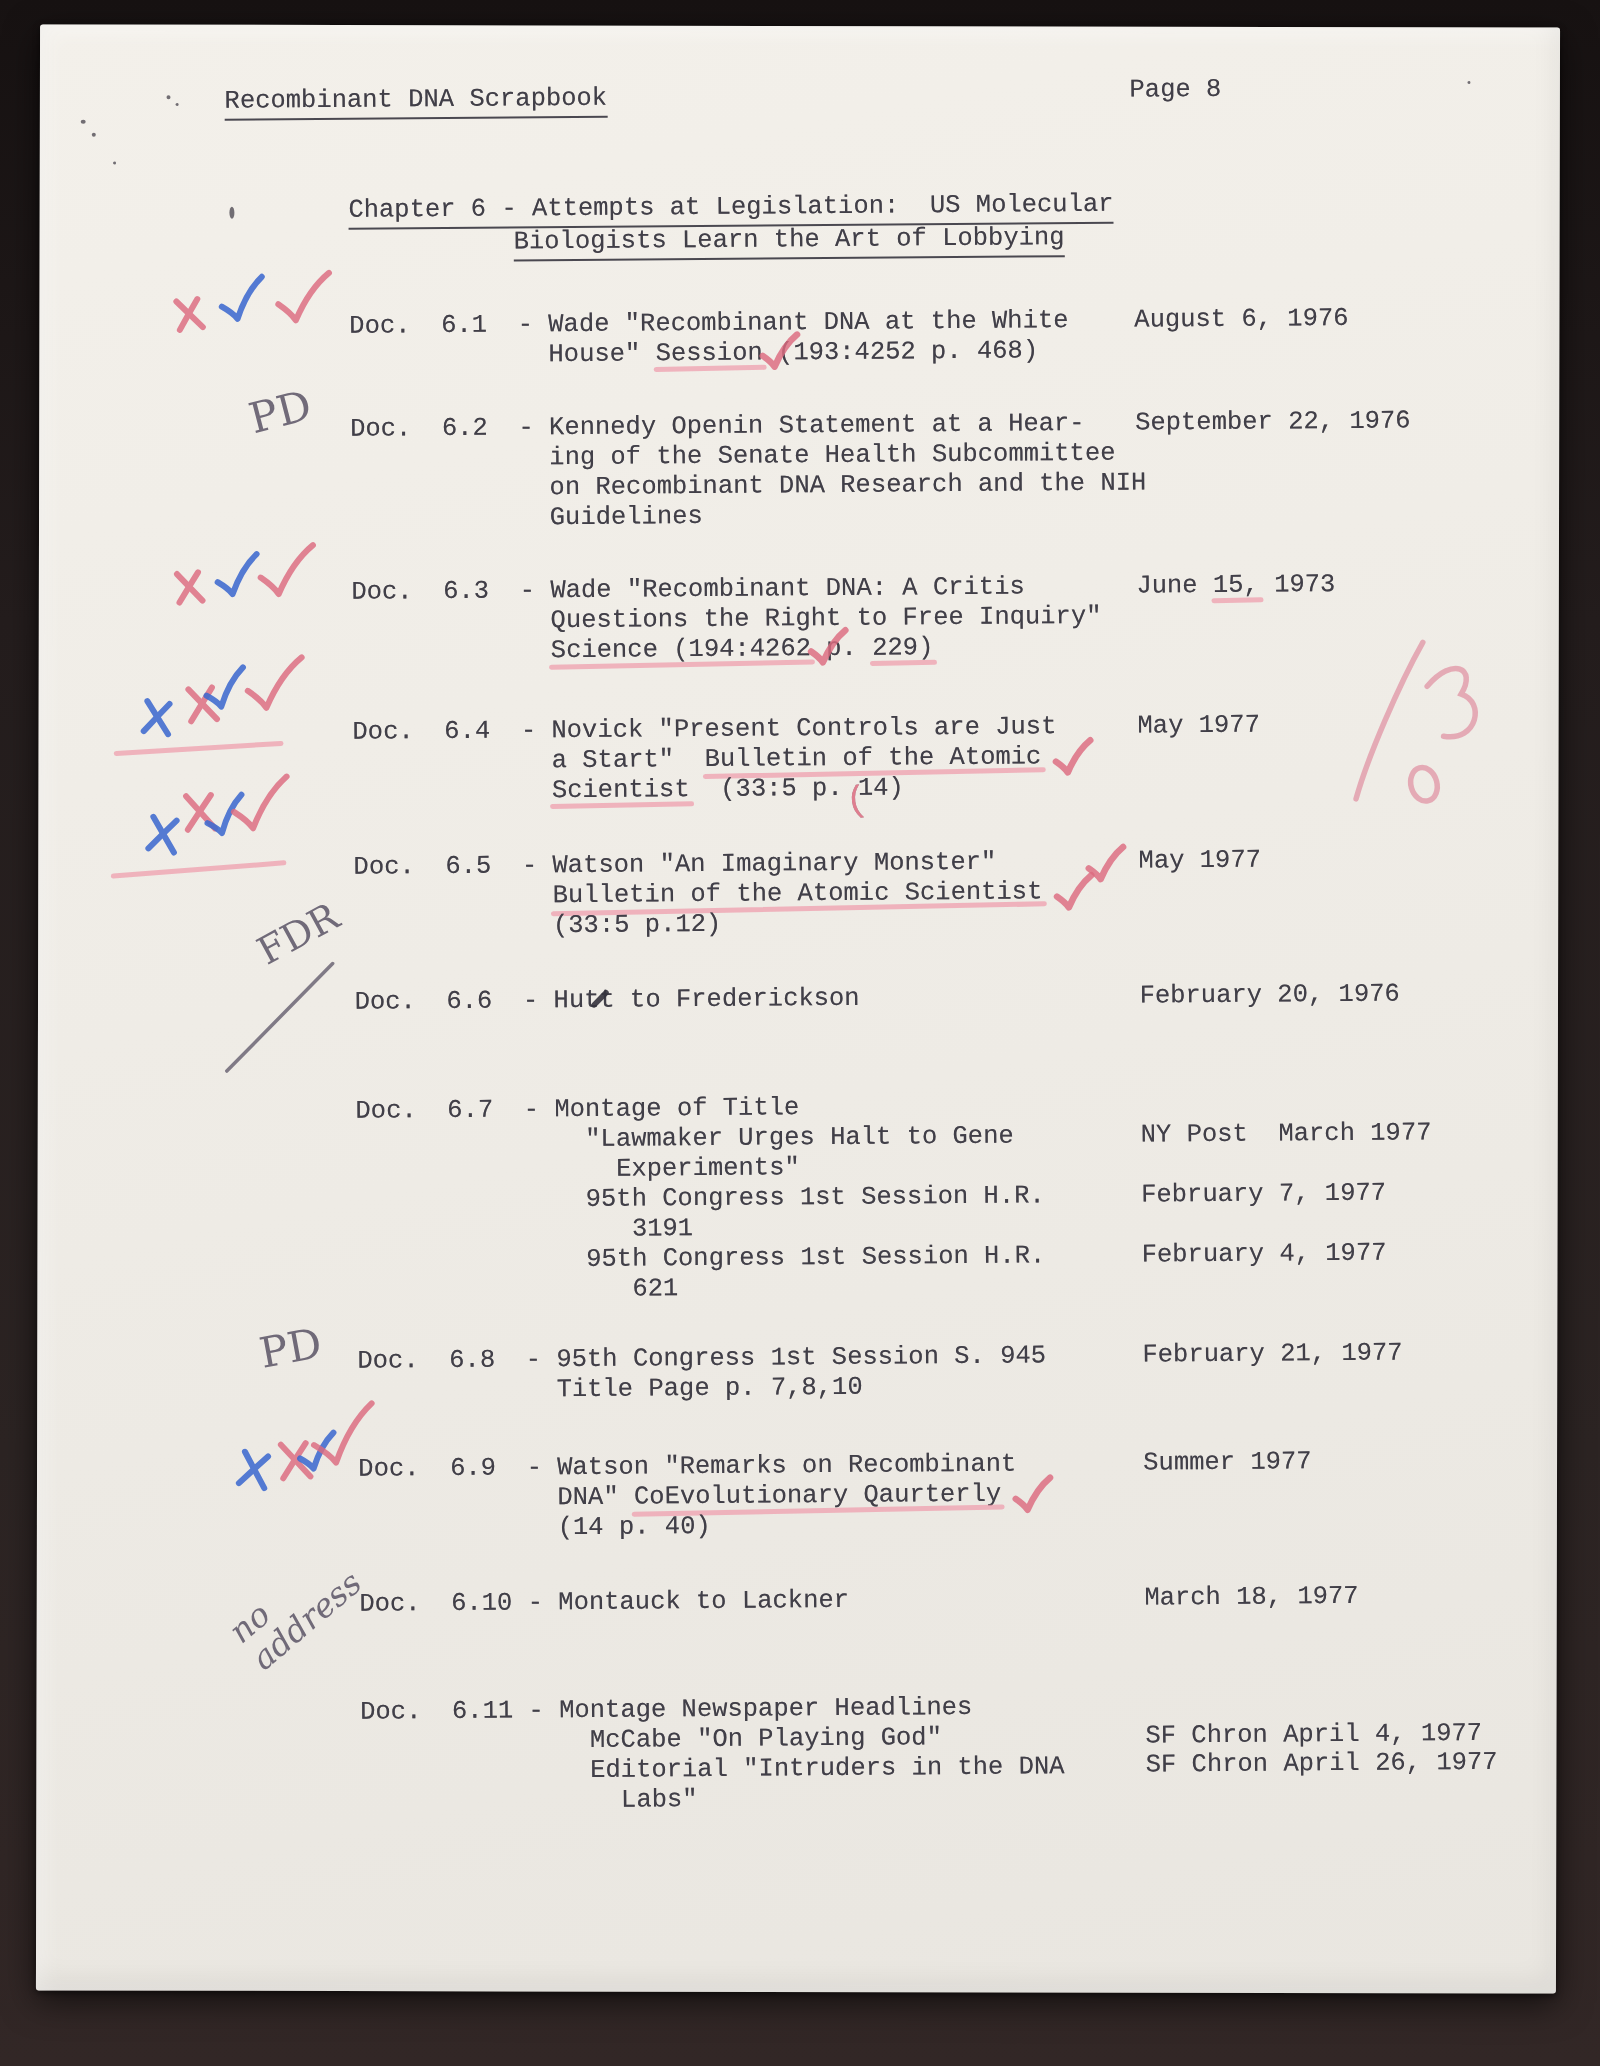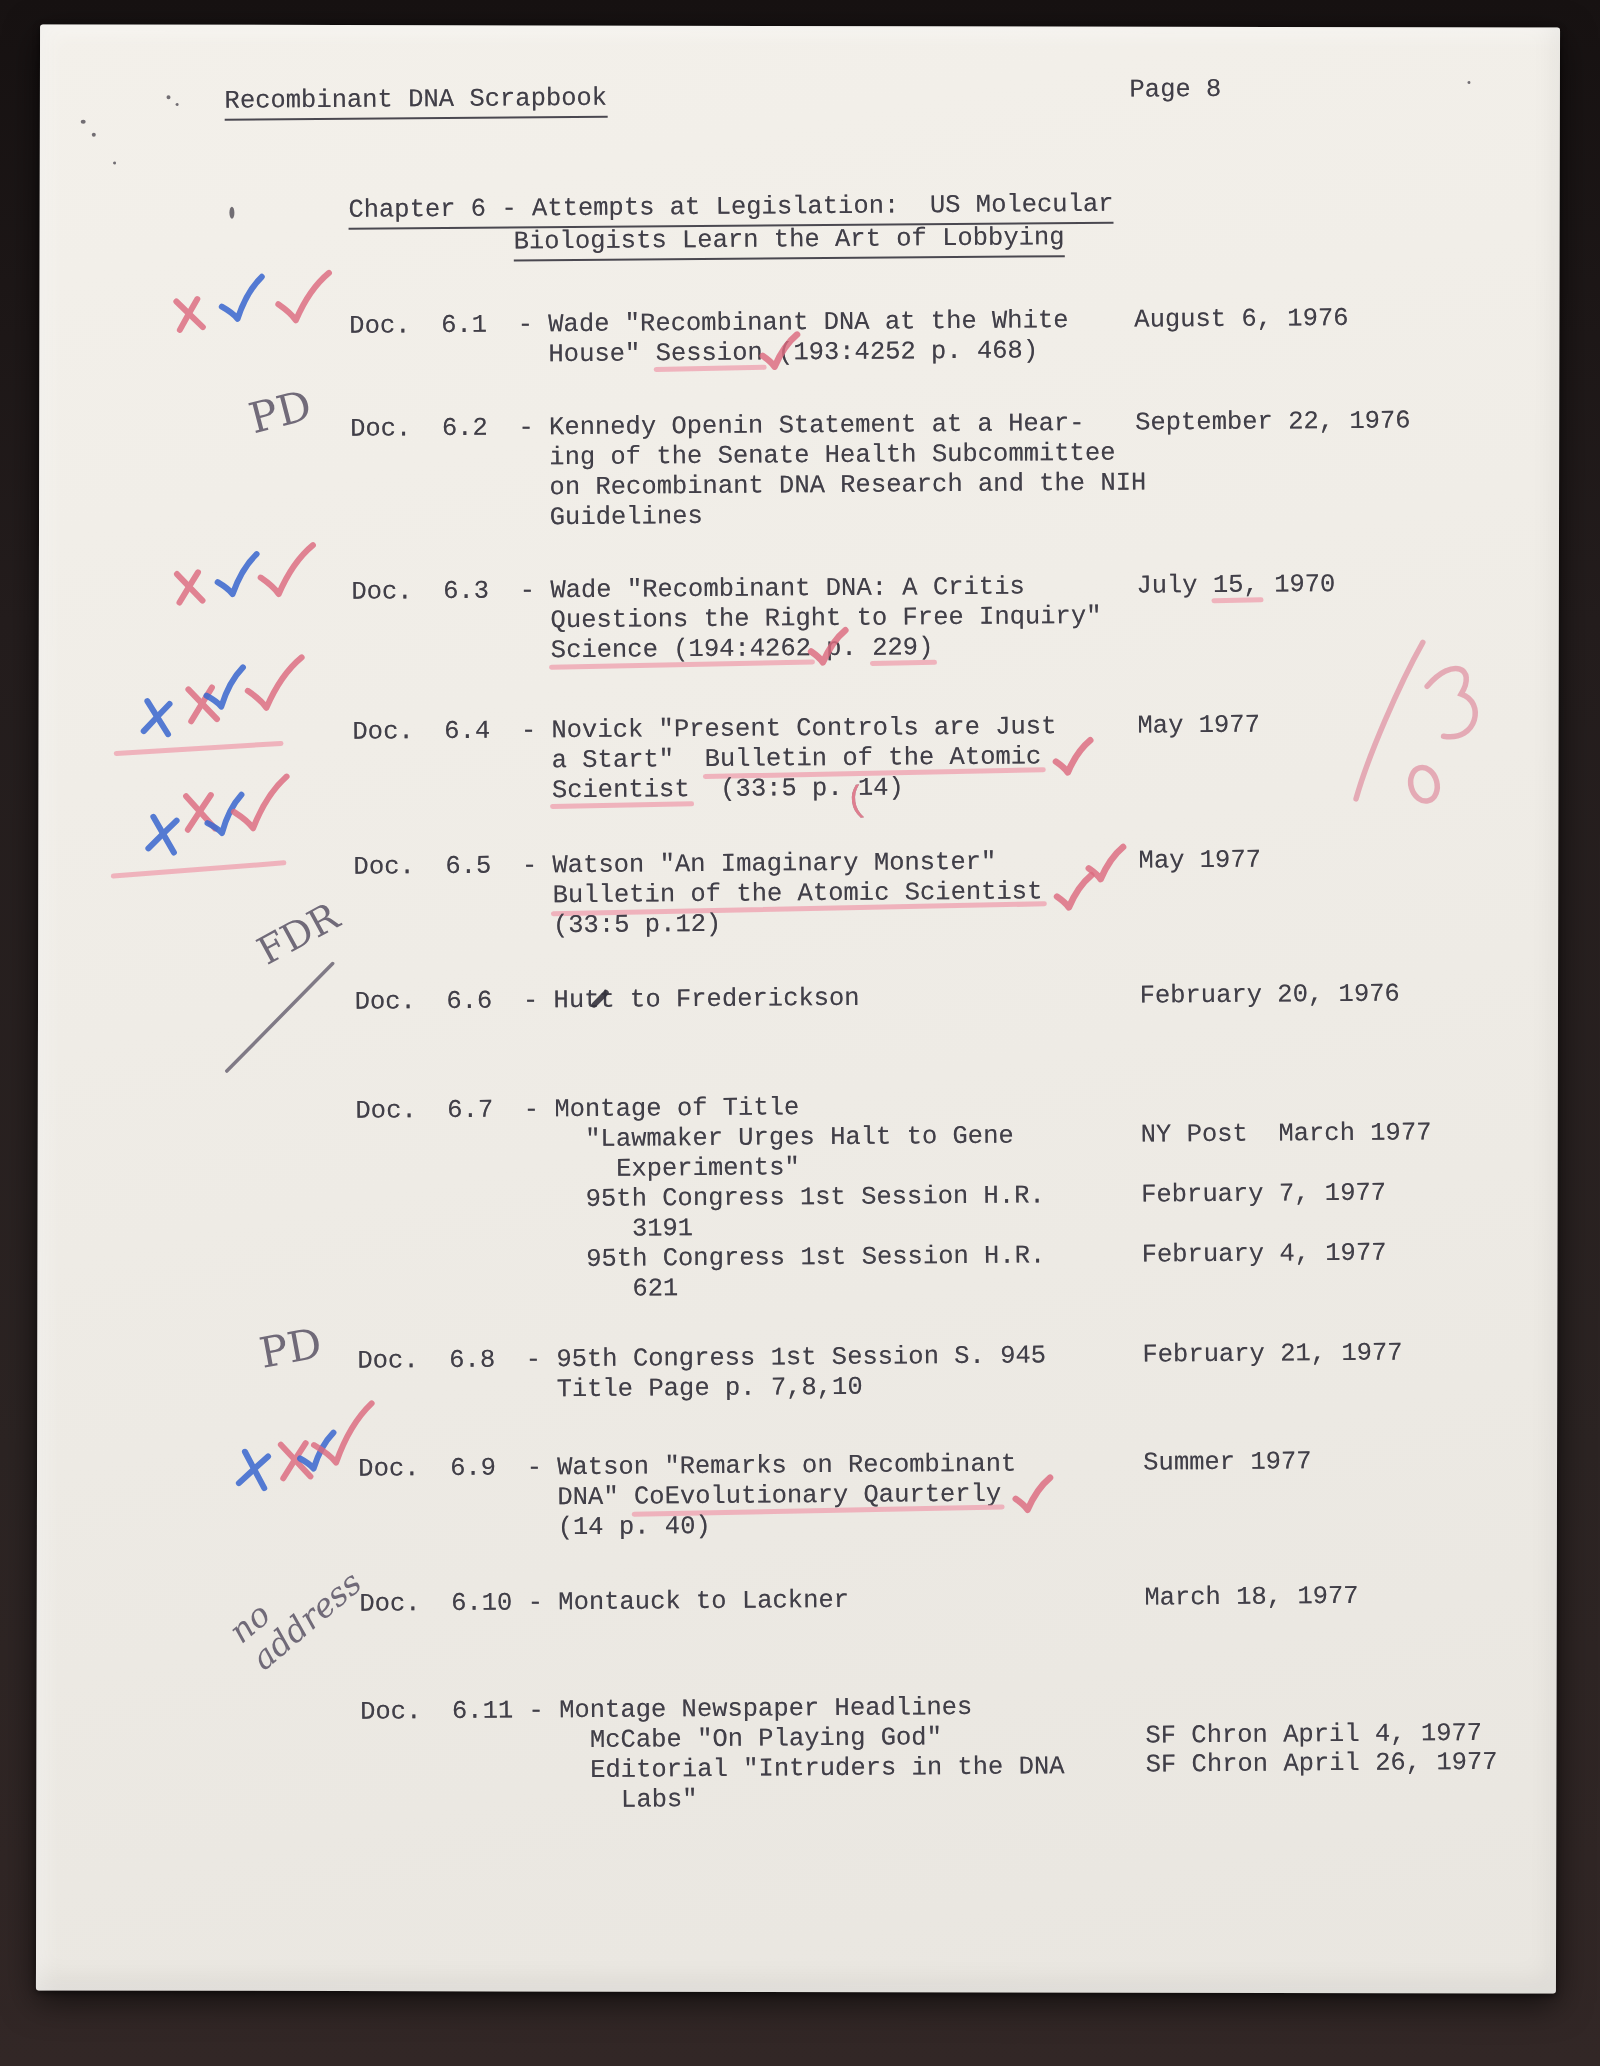--- a/index.html
+++ b/index.html
@@ -63,21 +63,21 @@
         <div class="tline" style="left: 355px; top: 445px;"><span>             ing of the Senate Health Subcommittee</span></div>
         <div class="tline" style="left: 355px; top: 475px;"><span>             on Recombinant DNA Research and the NIH</span></div>
         <div class="tline" style="left: 355px; top: 505px;"><span>             Guidelines</span></div>
         <div class="tline" style="left: 1140px; top: 415px;"><span>September 22, 1976</span></div>
         <div></div>
         <div class="tline" style="left: 355px; top: 578px;"><span>Doc.  6.3  - Wade "Recombinant DNA: A Critis</span></div>
         <div class="tline" style="left: 355px; top: 608px;"><span>             Questions the Right to Free Inquiry"</span></div>
         <div class="tline" style="left: 355px; top: 638px;"><span>             </span><span class="ru">Science (194:4262</span><span class="im check-red-over" style="opacity: 0.82;"><svg viewBox="0 0 100 100" style="stroke: var(--red);">
               <path d="M10,58 Q30,72 38,84 Q60,34 92,8" vector-effect="non-scaling-stroke" stroke-width="6.5"></path>
             </svg></span><span> p. </span><span class="ru">229)</span></div>
-        <div class="tline" style="left: 1140px; top: 578px;"><span>July </span><span class="ru">15,</span><span> 1970</span></div>
+        <div class="tline" style="left: 1140px; top: 578px;"><span>June </span><span class="ru">15,</span><span> 1973</span></div>
         <div></div>
         <div class="tline" style="left: 355px; top: 718px;"><span>Doc.  6.4  - Novick "Present Controls are Just</span></div>
         <div class="tline" style="left: 355px; top: 748px;"><span>             a Start"  </span><span class="ru">Bulletin of the Atomic</span><span class="im check-red" style="opacity: 0.82;"><svg viewBox="0 0 100 100" style="stroke: var(--red);">
               <path d="M10,58 Q30,72 38,84 Q60,34 92,8" vector-effect="non-scaling-stroke" stroke-width="6.5"></path>
             </svg></span></div>
         <div class="tline" style="left: 355px; top: 778px;"><span>             </span><span class="ru">Scientist</span><span>  (33:5 p. </span><span class="paren-red"><b>(</b></span><span>14)</span></div>
         <div class="tline" style="left: 1140px; top: 718px;"><span>May 1977</span></div>
         <div></div>
         <div class="tline" style="left: 355px; top: 853px;"><span>Doc.  6.5  - Watson "An Imaginary Monster"</span></div>
         <div class="tline" style="left: 355px; top: 883px;"><span>             </span><span class="ru">Bulletin of the Atomic Scientist</span><span class="im check-red" style="opacity: 0.82;"><svg viewBox="0 0 100 100" style="stroke: var(--red);">

